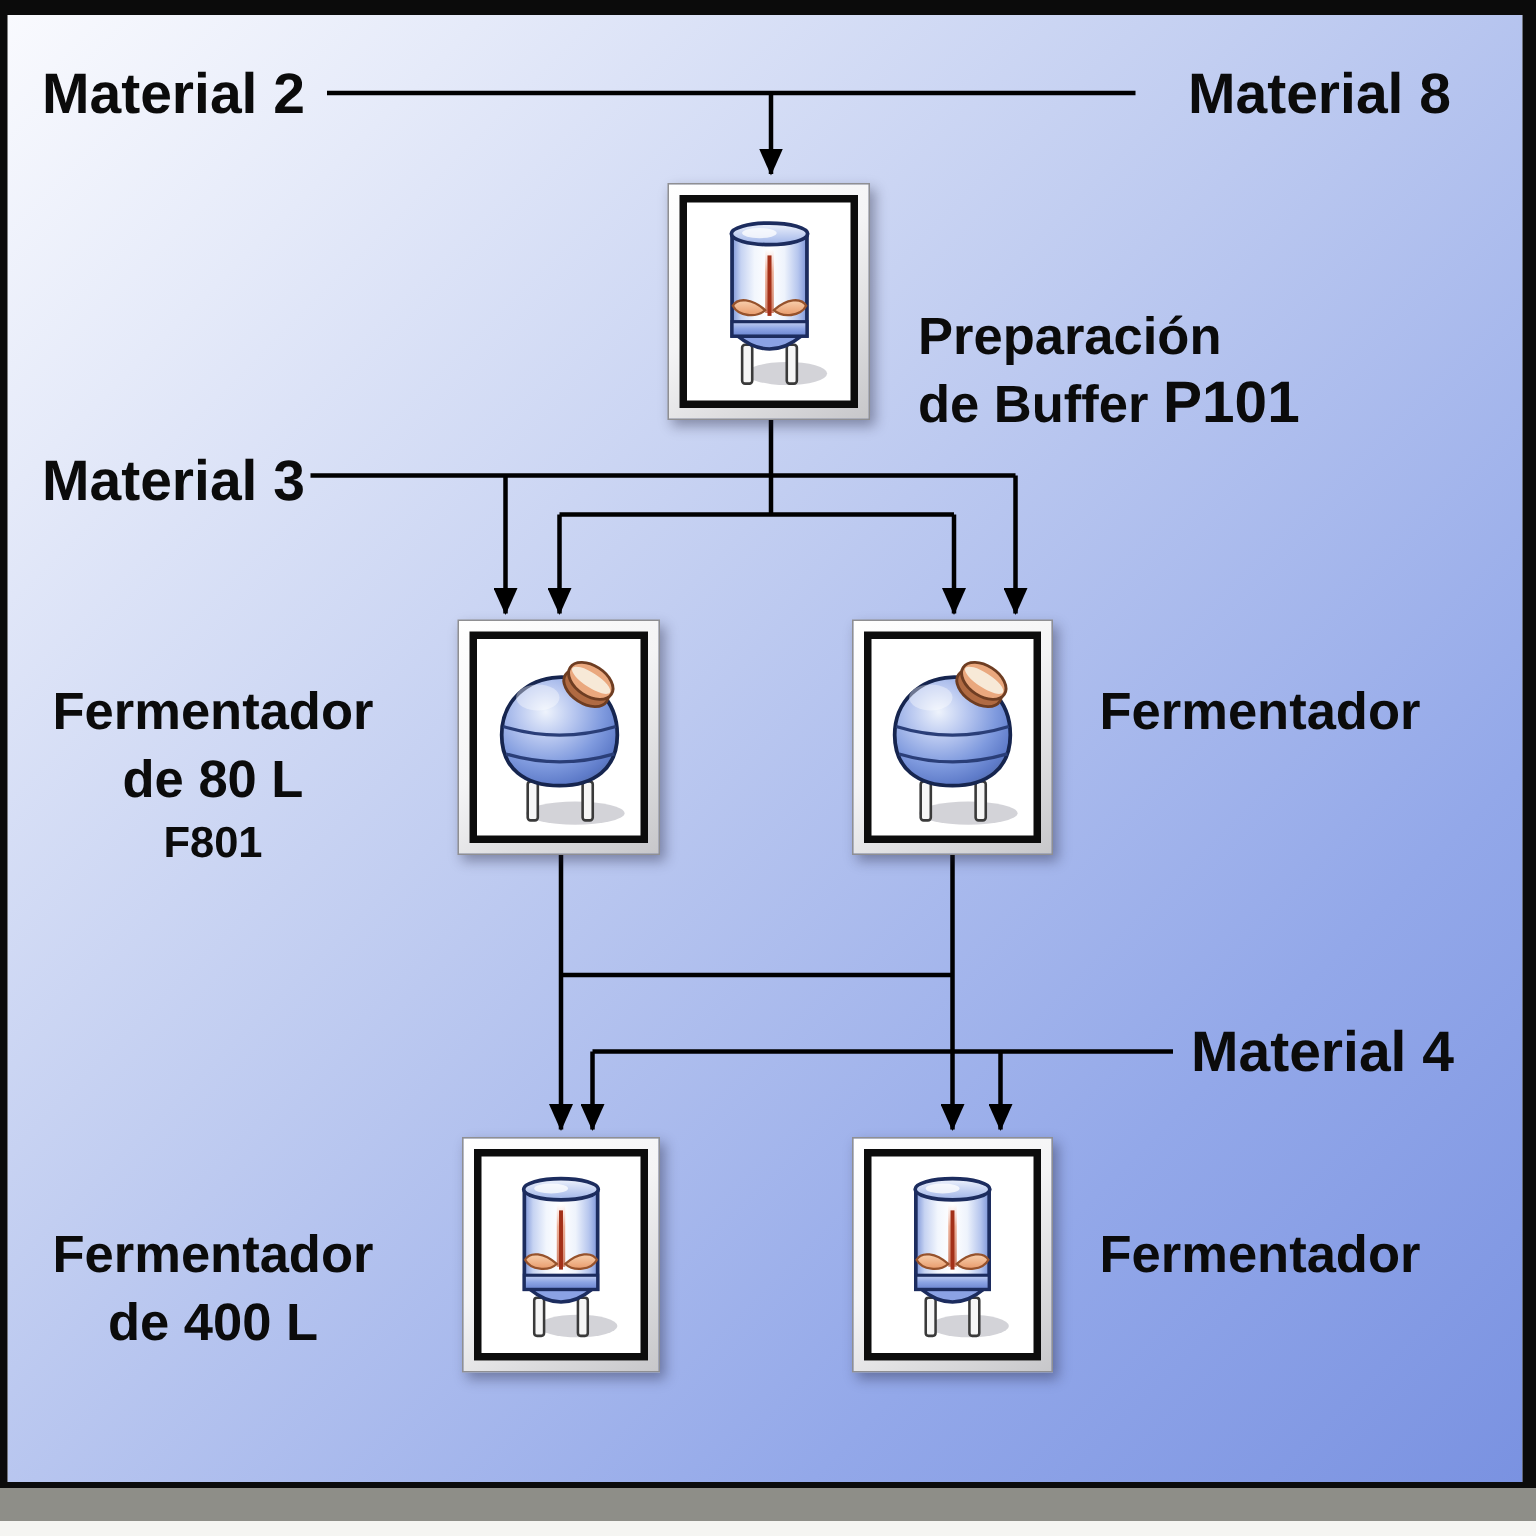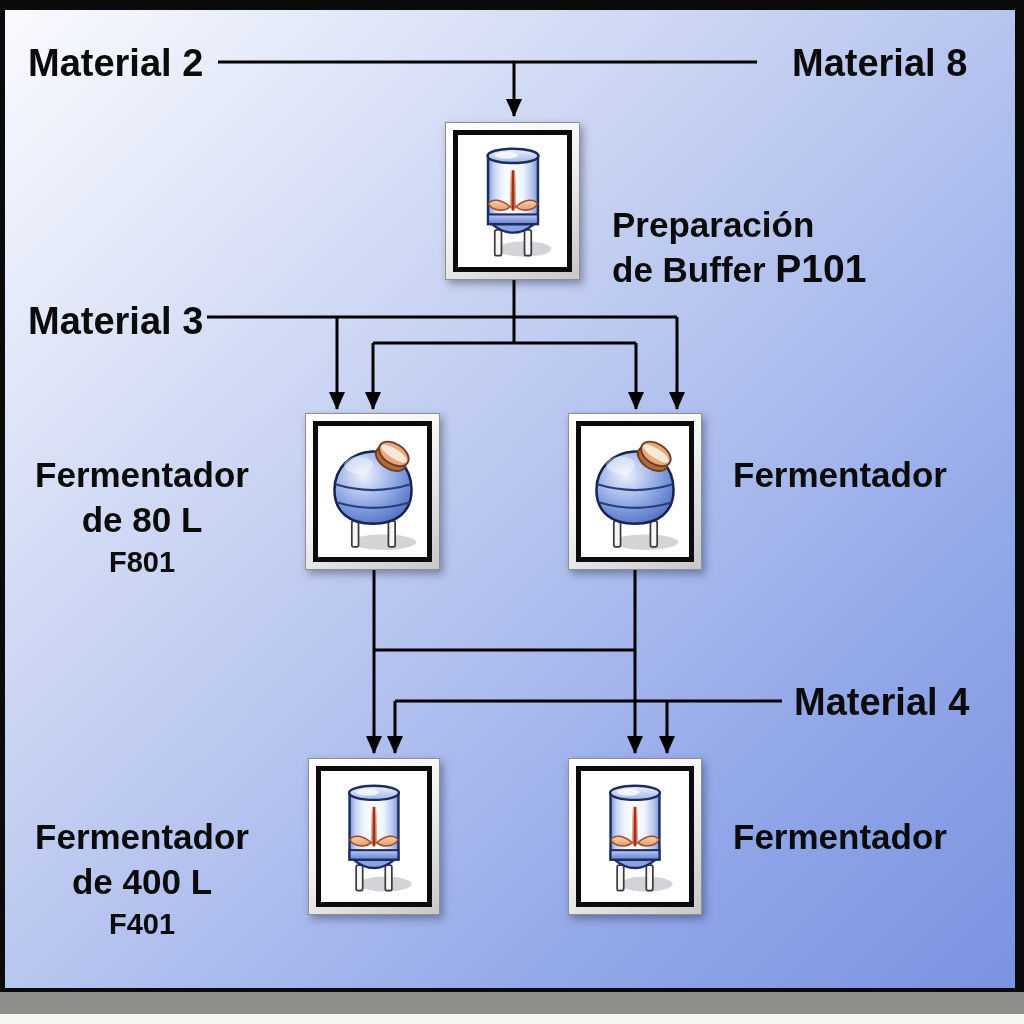--- a/index.html
+++ b/index.html
@@ -209,21 +209,20 @@
   <div class="tag-line">F801</div>
 </div>
 
 <div class="node-label" id="lbl-f80r">
   <div>Fermentador</div>
 </div>
 
 <div class="node-label centered" id="lbl-f400l">
   <div>Fermentador</div>
   <div>de 400 L</div>
-  <div class="tag-line">F401</div>
 </div>
 
 <div class="node-label" id="lbl-f400r">
   <div>Fermentador</div>
 </div>
 
 <div class="footer-bar"></div>
 <div class="footer-light"></div>
 
 </body></html>

